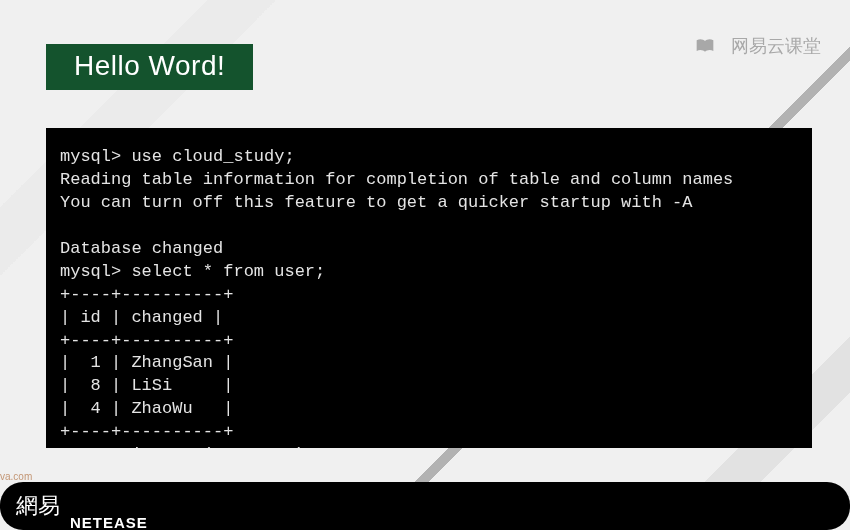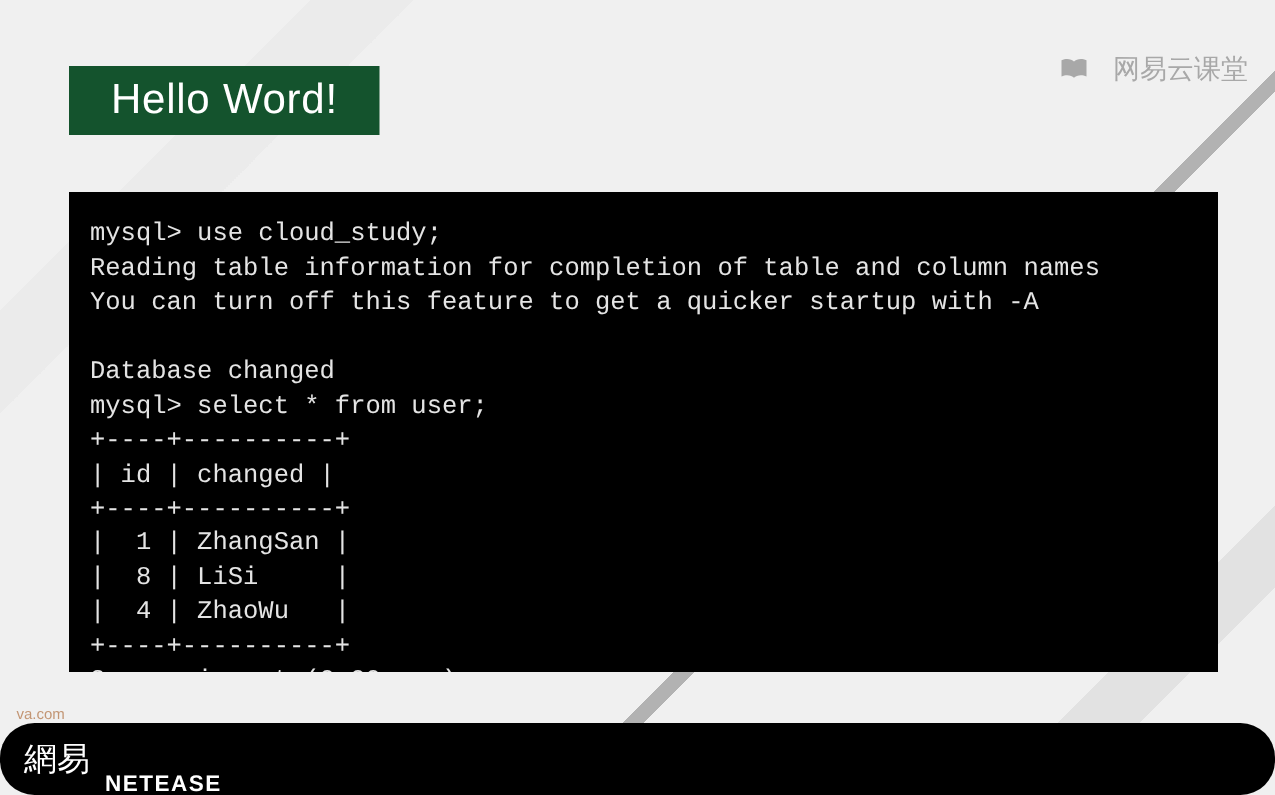--- a/index.html
+++ b/index.html
@@ -14,21 +14,21 @@
     position: absolute; inset: 0;
     background:
       linear-gradient(135deg, transparent 0%, transparent 15%, #e8e8e8 15%, #e8e8e8 20%, transparent 20%),
       linear-gradient(135deg, transparent 0%, transparent 65%, #888 65%, #888 66%, transparent 66%),
       linear-gradient(315deg, transparent 0%, transparent 10%, #d9d9d9 10%, #d9d9d9 14%, transparent 14%),
       #f0f0f0;
     opacity: 0.6;
   }
   .watermark-tr {
     position: absolute;
-    top: 34px; right: 18px;
+    top: 34px; right: 29px;
     color: #8a8a8a;
     font-size: 18px;
     display: flex; align-items: center; gap: 16px;
     opacity: 0.7;
   }
   .watermark-tr svg { width: 20px; height: 16px; fill: #8a8a8a; }
   .title-bar {
     position: absolute;
     top: 44px; left: 46px;
     background: #14532d;
@@ -73,21 +73,20 @@
     font-weight: 700;
     letter-spacing: 1px;
     margin-top: 32px;
   }
   .wm-left {
     position: absolute;
     left: 0; bottom: 48px;
     font-size: 10px;
     color: #b07040;
     opacity: 0.7;
-    padding-left: 11px;
   }
 </style>
 </head>
 <body>
 
 <div class="stage">
   <div class="bg-stripes"></div>
 
   <div class="watermark-tr">
     <svg viewBox="0 0 24 18">

